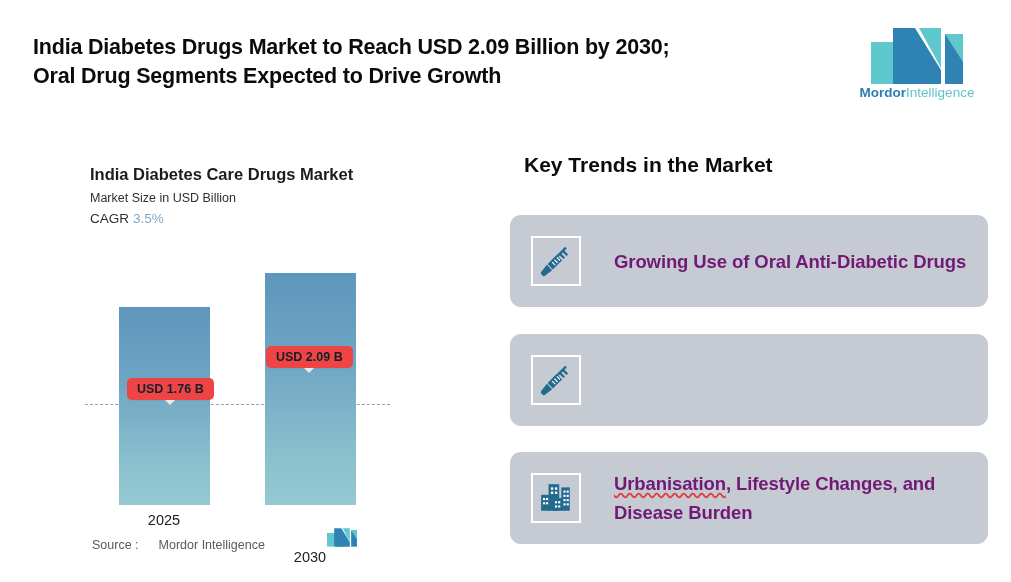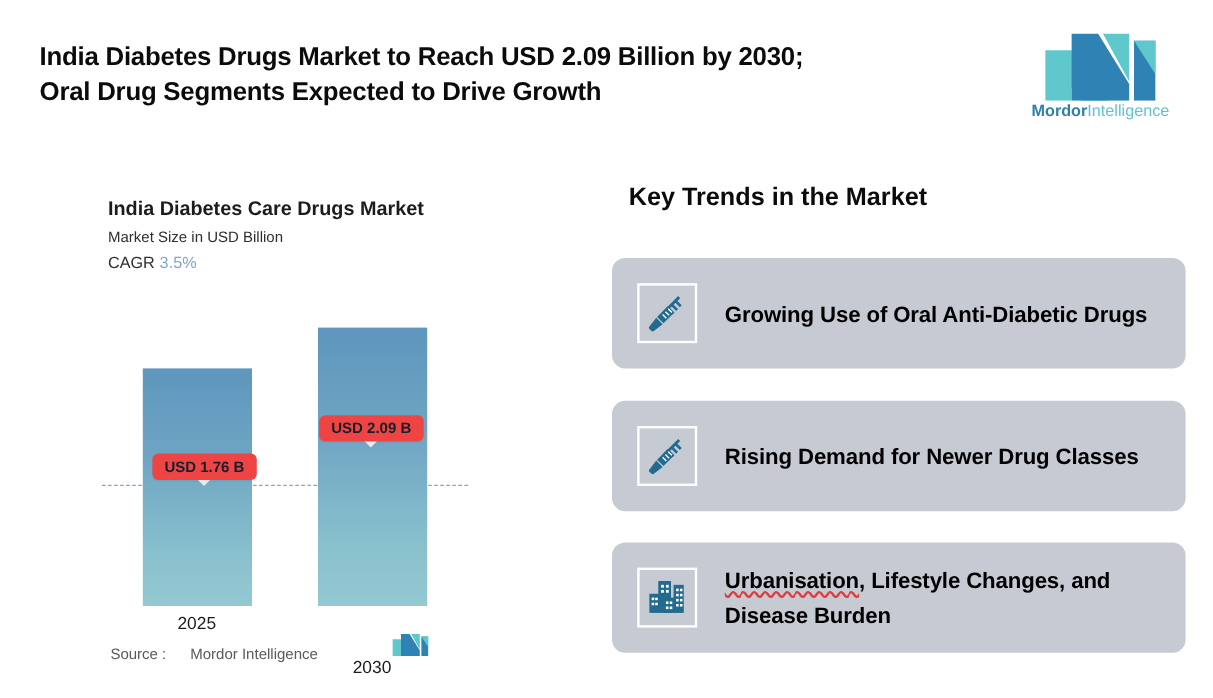--- a/index.html
+++ b/index.html
@@ -218,26 +218,26 @@
     height: 50px;
     margin-left: 21px;
     border: 2.5px solid #ffffff;
     box-sizing: border-box;
     display: flex;
     align-items: center;
     justify-content: center;
   }
   .trend-text {
     flex: 1 1 auto;
-    margin-left: 23px;
+    margin-left: 33px;
     margin-right: 14px;
     font-size: 18.5px;
     font-weight: bold;
     line-height: 29px;
-    color: #000000;
+    color: #701a75;
     letter-spacing: -0.1px;
   }
   .spell {
     text-decoration: underline wavy #e23b3b;
     text-decoration-skip-ink: none;
     text-underline-offset: 2px;
   }
 </style>
 </head>
 <body>
@@ -330,21 +330,20 @@
           <path d="M16.4 10.6l5 5-8.3 8.3-5-5z"></path>
           <path d="M7.4 19.6l5 5-7.1 5.5c-.5.4-1.2.3-1.6-.1l-1.7-1.7c-.4-.4-.5-1.1-.1-1.6z"></path>
         </g>
         <g stroke="#ffffff" stroke-width="1.1" fill="none">
           <line x1="12.4" y1="17.0" x2="15.3" y2="19.9"></line>
           <line x1="14.6" y1="14.8" x2="17.5" y2="17.7"></line>
           <line x1="16.8" y1="12.6" x2="19.7" y2="15.5"></line>
         </g>
       </svg>
     </div>
-    <div class="trend-text">Rising Demand for Newer Drug Classes</div>
   </div>
 
   <div class="trend-card" id="trend-card-2">
     <div class="trend-icon-box">
       <svg width="34" height="34" viewBox="0 0 32 32">
         <g fill="#236b8e">
           <rect x="9" y="3" width="10" height="25"></rect>
           <rect x="21" y="6" width="8" height="22"></rect>
           <rect x="2" y="13" width="8" height="15"></rect>
           <rect x="13" y="16" width="9" height="12"></rect>

